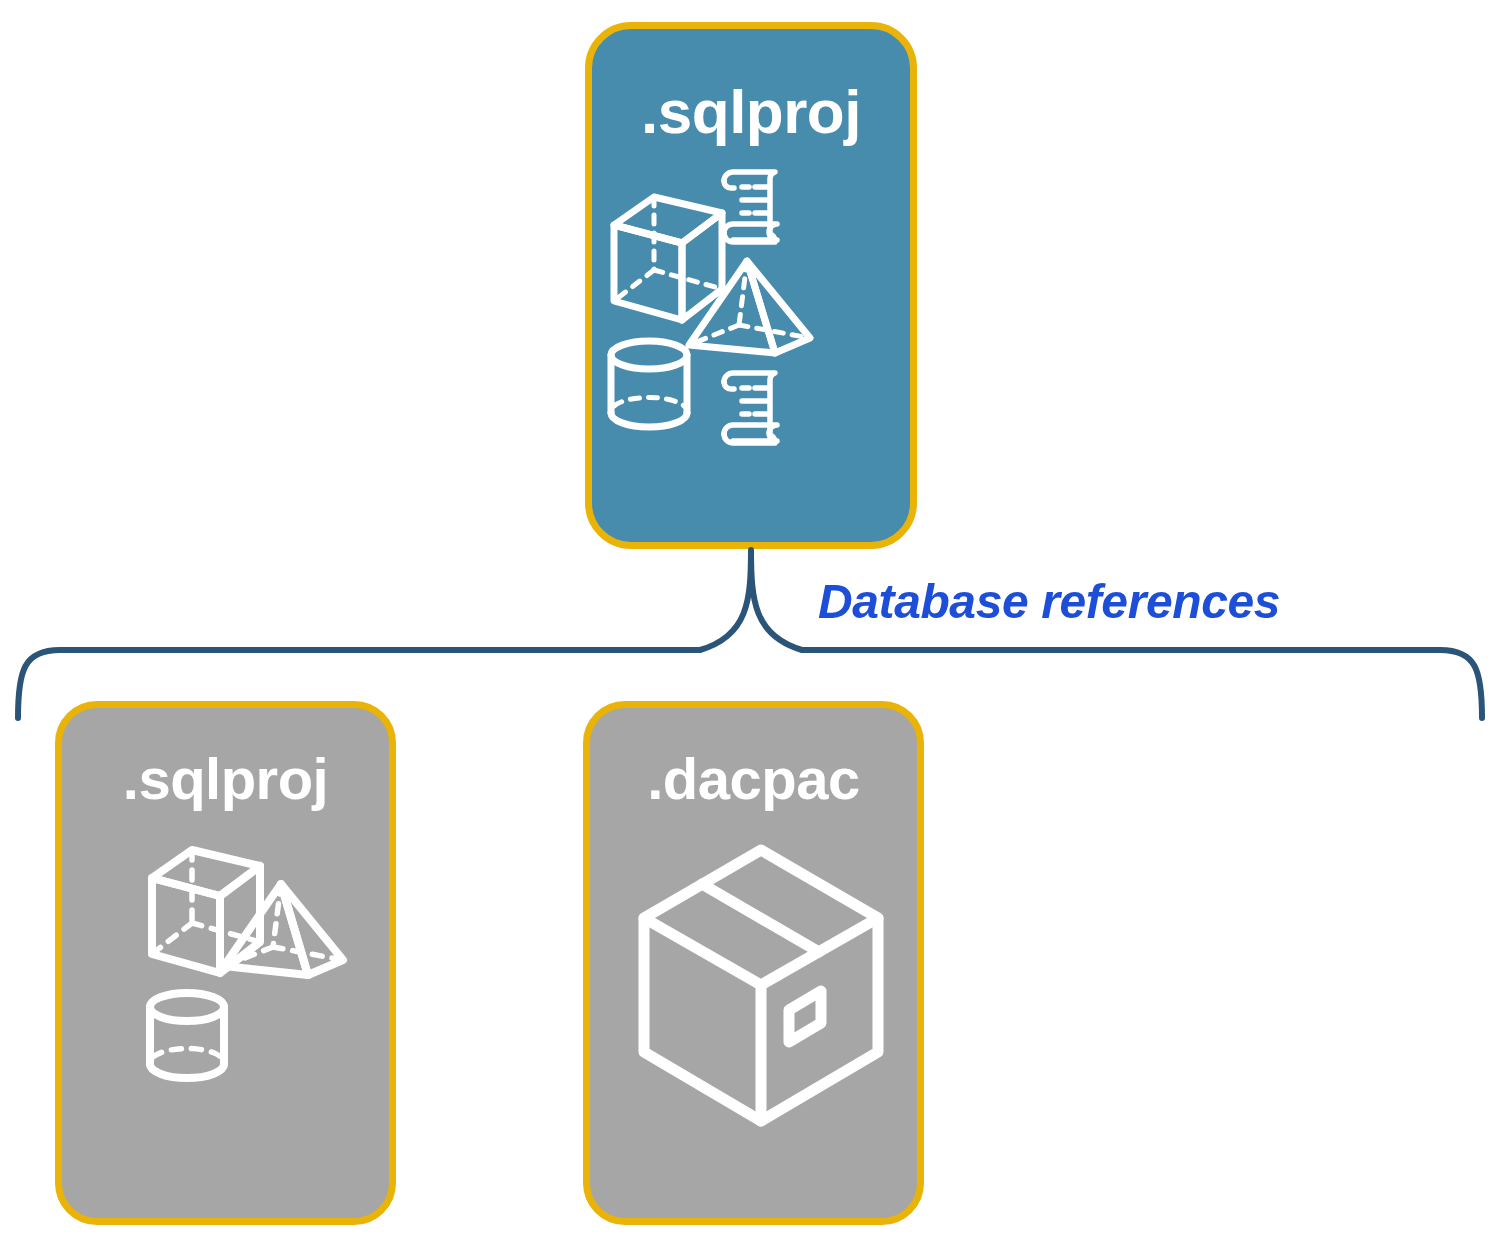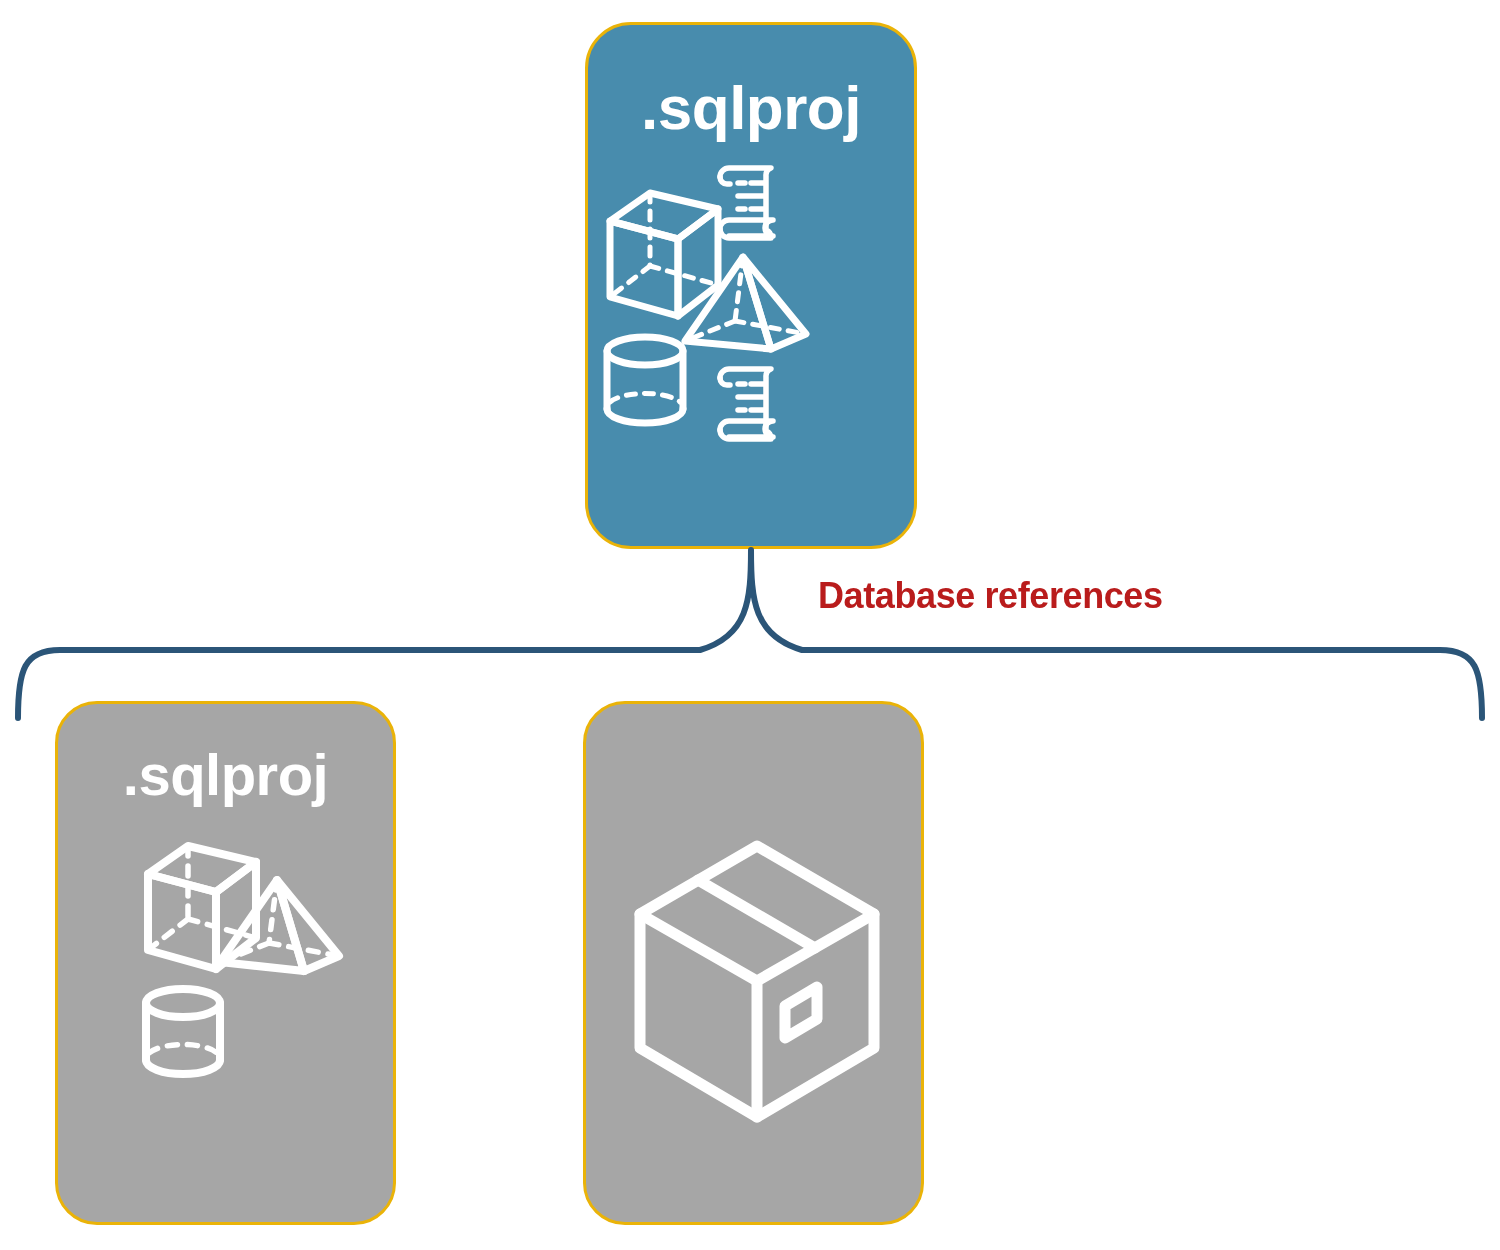--- a/index.html
+++ b/index.html
@@ -17,21 +17,21 @@
     height: 1250px;
     background: #ffffff;
     overflow: hidden;
   }
 
   
   .card {
     position: absolute;
     box-sizing: border-box;
     border-radius: 42px;
-    border: 3px solid #eab308;
+    border: 7px solid #eab308;
     overflow: hidden;
   }
   .card.top {
     left: 585px;
     top: 22px;
     width: 332px;
     height: 527px;
     background: #488CAD;
     border-radius: 46px;
   }
@@ -81,26 +81,27 @@
     top: 540px;
     width: 1500px;
     height: 200px;
     pointer-events: none;
   }
 
   .brace-label {
     position: absolute;
     left: 818px;
     top: 578px;
-    color: #b91c1c;
-    font-size: 36px;
+    color: #1d4ed8;
+    font-size: 48px;
     font-weight: bold;
     letter-spacing: -0.4px;
     line-height: 1;
     white-space: nowrap;
+    font-style: italic;
   }
 </style>
 </head>
 <body>
 
 <div id="stage">
 
   <div class="card top">
     <div class="card-title">.sqlproj</div>
 
@@ -204,20 +205,21 @@
           <path d="M10 171 L10 228"></path>
           <path d="M84 171 L84 228"></path>
           <path d="M10 228 A37 14 0 0 0 84 228"></path>
           <path d="M13 221 A37 14 0 0 1 81 221" stroke-dasharray="10 10" stroke-width="5.5"></path>
         </g>
       </g>
     </svg>
   </div>
 
   <div class="card child child-2">
+    <div class="card-title">.dacpac</div>
 
     <svg class="card-art" width="341" height="310" viewBox="0 0 341 310" fill="none" aria-hidden="true">
       <g stroke="#ffffff" stroke-width="11" stroke-linecap="round" stroke-linejoin="round" fill="none">
 
         <path d="M171 14 L288 82 L288 216 L171 285 L54 216 L54 82 Z"></path>
 
         <path d="M171 149 L171 285"></path>
 
         <path d="M54 82 L171 149 L288 82"></path>
 

